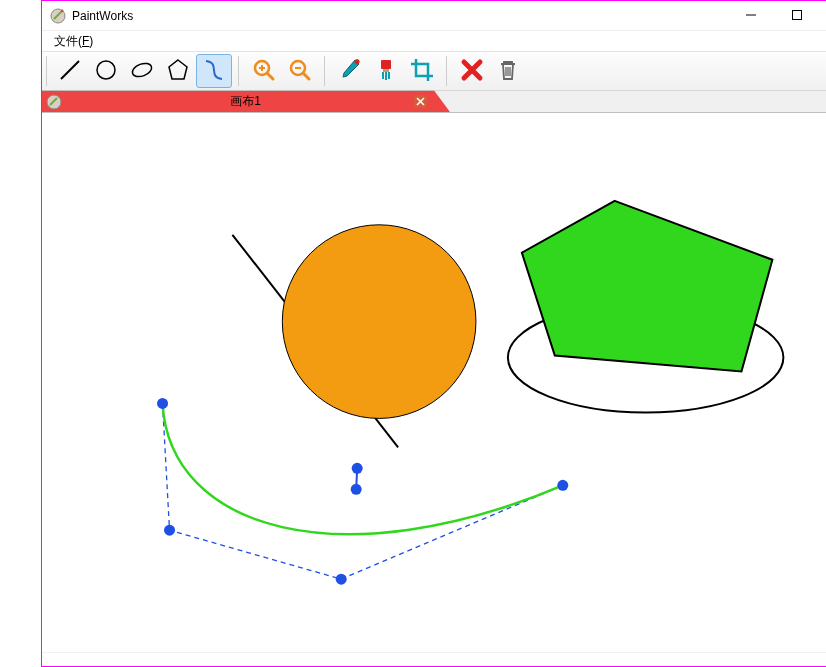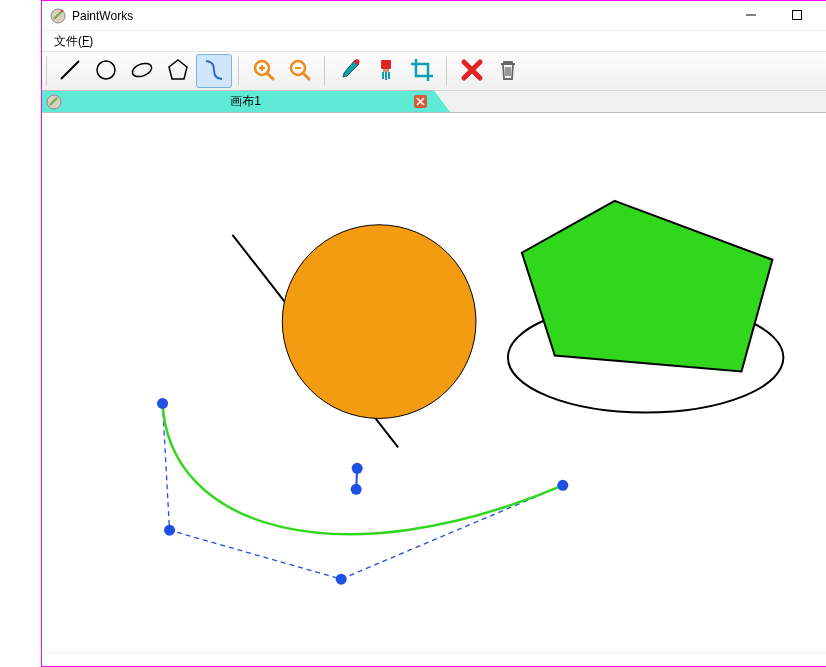--- a/index.html
+++ b/index.html
@@ -57,21 +57,21 @@
     height: 22px;
     background: #f0f0f0;
     display: flex; align-items: flex-end;
     border-bottom: 1px solid #bfbfbf;
     position: relative;
   }
   .tab {
     position: relative;
     height: 22px;
     width: 408px;
-    background: #5eead4;
+    background: #ef4444;
     border-top: 1px solid #bfbfbf;
     border-right: 1px solid #bfbfbf;
     display: flex; align-items: center;
     padding: 0 6px 0 4px;
     font-size: 12px;
     clip-path: polygon(0 0, 96% 0, 100% 100%, 0 100%);
   }
   .tab .tabicon { width: 16px; height: 16px; margin-right: 4px; }
   .tab .tabtitle { flex: 1; text-align: center; padding-right: 18px; }
   .tab .tabclose {

